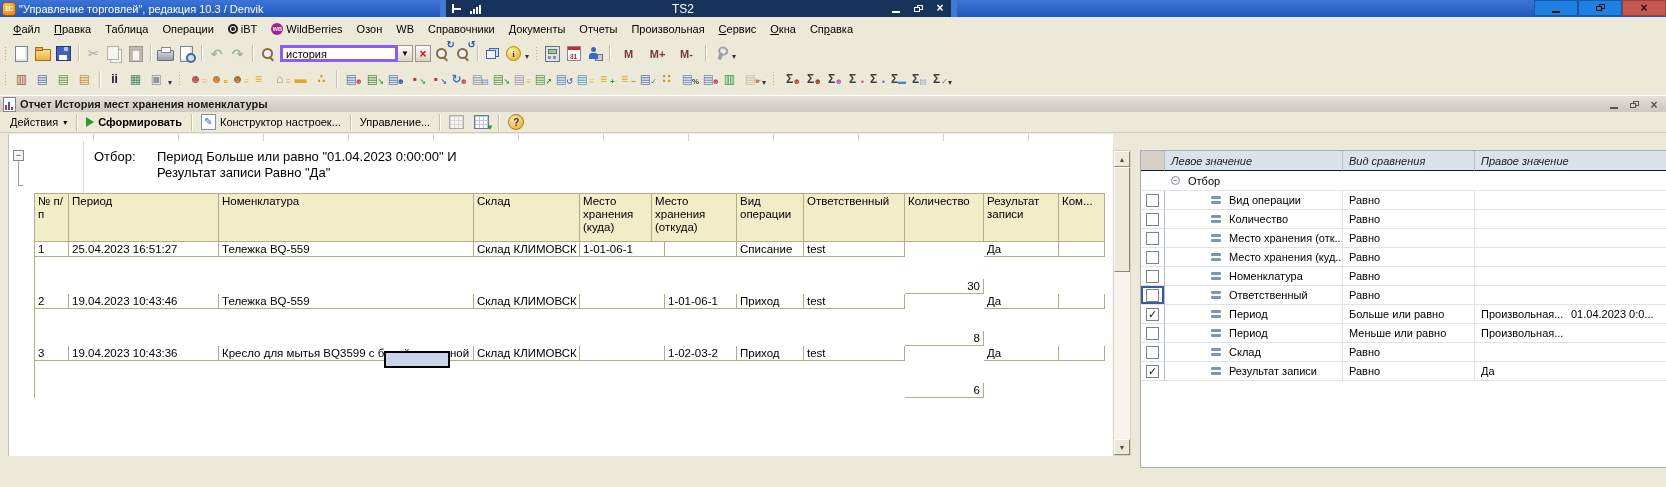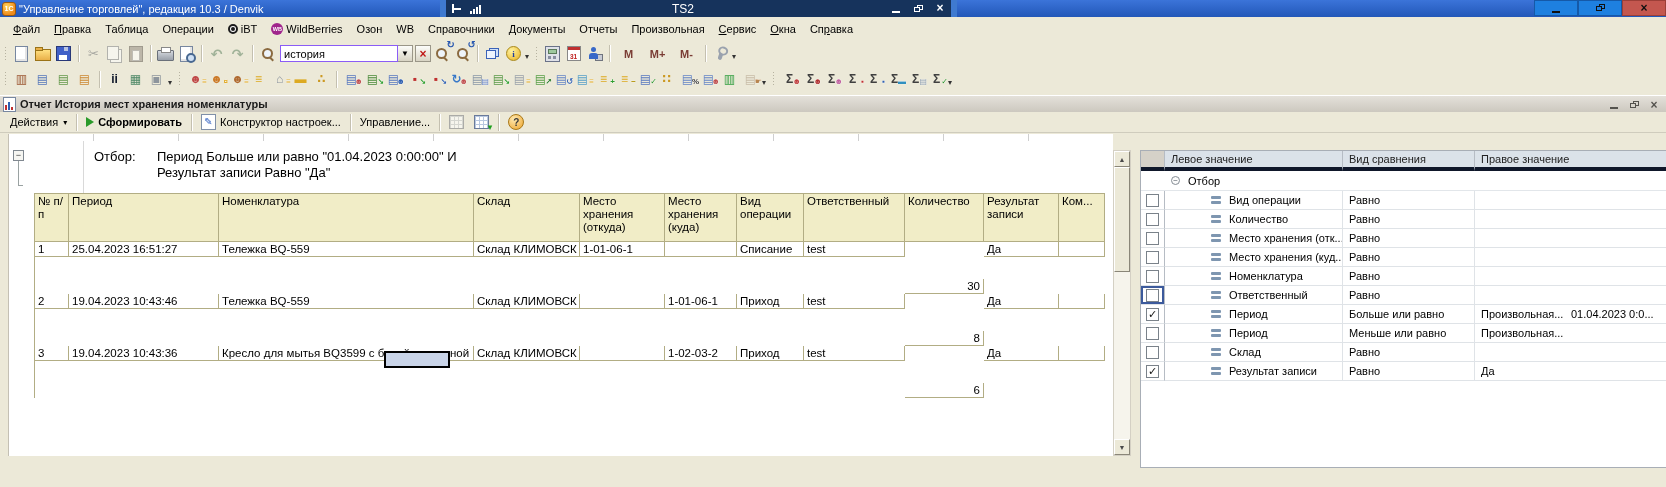--- a/index.html
+++ b/index.html
@@ -62,21 +62,21 @@
   .i-copy{width:10px;height:12px;background:#fff;border:1px solid #7787a0;box-shadow:3px 3px 0 -1px #fff,3px 3px 0 0 #7787a0;display:block;margin:-2px 3px 0 0;}
   .i-paste{width:12px;height:14px;background:#b08a50;border:1px solid #7a5a28;position:relative;display:block;}
   .i-paste .pp{position:absolute;left:2px;top:3px;width:6px;height:9px;background:#fff;border:1px solid #999;}
   .i-print{width:15px;height:9px;background:linear-gradient(#d4d8de,#9aa0aa);border:1px solid #6a707a;border-radius:1px;position:relative;margin-top:4px;display:block;}
   .i-print::before{content:"";position:absolute;left:3px;top:-4px;width:8px;height:4px;background:#fff;border:1px solid #888;}
   .i-mag{width:13px;height:13px;position:relative;display:block;}
   .i-mag::before{content:"";position:absolute;left:1px;top:1px;width:7px;height:7px;border:2px solid #8a6a40;border-radius:50%;background:#eef4fa;}
   .i-mag::after{content:"";position:absolute;right:0;bottom:0;width:5px;height:2px;background:#8a6a40;transform:rotate(45deg);}
   .magwrap{position:relative;}
   .magwrap .curl{position:absolute;right:-3px;top:-4px;color:#2858b0;font-size:10px;font-weight:bold;}
-  .searchbox{width:118px;height:17px;border:1px solid #8b5cf6;font:11px "Liberation Sans",sans-serif;padding:0 3px;margin-left:2px;box-sizing:border-box;}
+  .searchbox{width:118px;height:17px;border:3px solid #8b5cf6;font:11px "Liberation Sans",sans-serif;padding:0 3px;margin-left:2px;box-sizing:border-box;}
   .ddbtn{width:15px;height:17px;background:linear-gradient(#fdfdfa,#d8d4c4);border:1px solid #9a9688;border-left:none;
     font-size:8px;display:flex;align-items:center;justify-content:center;cursor:pointer;box-sizing:border-box;}
   .xbtn{width:16px;height:17px;margin-left:2px;background:linear-gradient(#fdfdfa,#d8d4c4);border:1px solid #9a9688;
     color:#c01818;font-weight:bold;font-size:12px;display:flex;align-items:center;justify-content:center;cursor:pointer;box-sizing:border-box;}
   .i-wins{width:13px;height:11px;position:relative;display:block;}
   .i-wins::before{content:"";position:absolute;right:0;top:0;width:8px;height:7px;border:1px solid #3a62b8;background:#cfe0f8;}
   .i-wins::after{content:"";position:absolute;left:0;bottom:0;width:8px;height:7px;border:1px solid #3a62b8;background:#eef4fd;}
   .i-info{width:13px;height:13px;border-radius:50%;background:radial-gradient(circle at 35% 30%,#fff3a0,#e8b020);border:1px solid #a88818;
     color:#2040a0;font-weight:bold;font-size:9px;display:flex;align-items:center;justify-content:center;font-family:"Liberation Serif",serif;}
   .dd{font-size:8px;color:#333;margin:6px 2px 0 1px;cursor:pointer;}
@@ -142,22 +142,22 @@
   #vscroll{position:absolute;left:1113px;top:150px;width:18px;height:306px;background:#f6f4ec;border:1px solid #d4d0c4;box-sizing:border-box;}
   .sbtn{position:absolute;left:0;width:16px;height:16px;background:#ece9d8;border:1px solid #fff;border-right-color:#8a8678;border-bottom-color:#8a8678;
     color:#4a4a4a;font-size:7px;display:flex;align-items:center;justify-content:center;cursor:pointer;box-sizing:border-box;}
   .sbtn.up{top:0;}
   .sbtn.down{bottom:0;}
   .sthumb{position:absolute;left:0;top:16px;width:16px;height:105px;background:#ece9d8;border:1px solid #fff;border-right-color:#8a8678;border-bottom-color:#8a8678;box-sizing:border-box;cursor:grab;}
   
   #panel{position:absolute;left:1140px;top:150px;width:526px;height:318px;background:#fff;
     border:1px solid #a8aeb6;border-right:none;box-sizing:border-box;font-size:11px;}
   .phead{display:grid;grid-template-columns:24px 178px 132px auto;height:20px;}
-  .phead .pcell{border-right:1px solid #b6bcc4;border-bottom:4px solid #0f172a;background:#dbe2e9;
-    display:flex;align-items:center;padding-left:6px;box-sizing:border-box;overflow:hidden;white-space:nowrap;color:#222;}
+  .phead .pcell{border-right:1px solid #b6bcc4;border-bottom:1px solid #0f172a;background:#dbe2e9;
+    display:flex;align-items:center;padding-left:6px;box-sizing:border-box;overflow:hidden;white-space:nowrap;color:#222;font-style:italic;}
   .phead .ph-cb{background:#d5d1c8;padding-left:0;}
   .phead .last{border-right:none;}
   .pgroup{height:19px;display:flex;align-items:center;border-bottom:1px solid #e2e6ea;cursor:pointer;}
   .collapse{width:9px;height:9px;border:1px solid #848c94;border-radius:50%;color:#5a626a;font-size:8px;line-height:7px;text-align:center;
     margin:0 8px 0 30px;box-sizing:border-box;background:#fbfbfb;}
   .prow{display:grid;grid-template-columns:24px 178px 132px auto;height:19px;cursor:default;}
   .pcell{border-right:1px solid #dfe3e7;border-bottom:1px solid #dfe3e7;box-sizing:border-box;display:flex;align-items:center;overflow:hidden;white-space:nowrap;}
   .cbcell{justify-content:center;border-right-color:#b6bcc4;}
   .cbcell.sel{box-shadow:inset 0 0 0 2px #3c5a9c;}
   .cbbox{width:13px;height:13px;border:1px solid #7a828a;background:#fff;box-sizing:border-box;
@@ -569,22 +569,22 @@
   <i class="outline-foot"></i>
   <span class="flt-label">Отбор:</span>
   <span class="flt-1">Период Больше или равно "01.04.2023 0:00:00" И</span>
   <span class="flt-2">Результат записи Равно "Да"</span>
   <div id="rtable">
       <div class="tr head">
         <div class="td" style="width: 34px;">№ п/п</div>
         <div class="td" style="width: 150px;">Период</div>
         <div class="td" style="width: 255px;">Номенклатура</div>
         <div class="td" style="width: 106px;">Склад</div>
+        <div class="td" style="width: 72px;">Место хранения (куда)</div>
         <div class="td" style="width: 85px;">Место хранения (откуда)</div>
-        <div class="td" style="width: 72px;">Место хранения (куда)</div>
         <div class="td" style="width: 67px;">Вид операции</div>
         <div class="td" style="width: 101px;">Ответственный</div>
         <div class="td" style="width: 79px;">Количество</div>
         <div class="td" style="width: 75px;">Результат записи</div>
         <div class="td" style="width: 46px;">Ком...</div>
       </div>
       <div class="tr data">
         <div class="td" style="width: 34px;">1</div>
         <div class="td" style="width: 150px;">25.04.2023 16:51:27</div>
         <div class="td" style="width: 255px;">Тележка  BQ-559</div>

